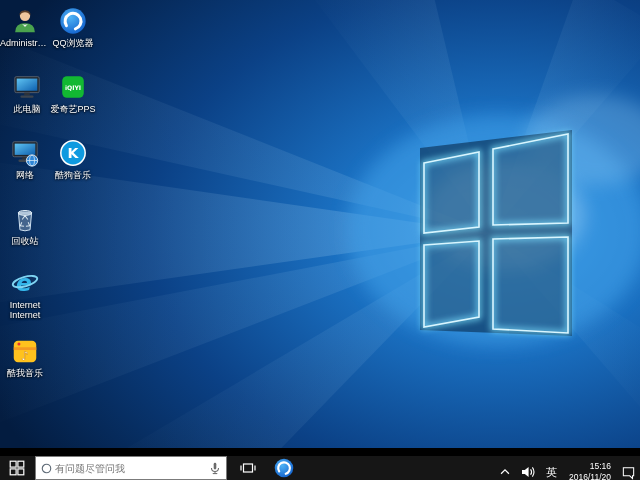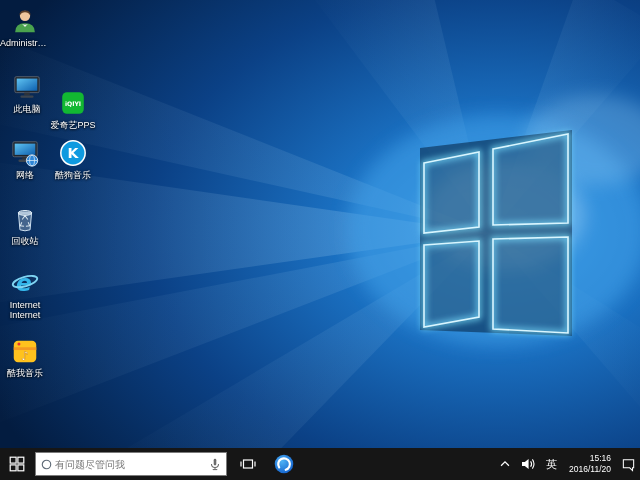--- a/index.html
+++ b/index.html
@@ -14,21 +14,21 @@
   .icon-cell{position:absolute;width:50px;text-align:center;cursor:default}
   .icon-cell svg{width:30px;height:30px;display:block;margin:0 auto}
   .icon-label{
     font-size:9px;color:#fff;line-height:1.15;margin-top:2px;
     text-shadow:0 1px 2px rgba(0,0,0,.9),0 0 3px rgba(0,0,0,.7);
     word-wrap:break-word;
   }
   .truncate{white-space:nowrap;overflow:hidden;text-overflow:ellipsis}
   
   .taskbar{
-    position:absolute;left:0;bottom:0;width:640px;height:32px;
+    position:absolute;left:0;bottom:0;width:640px;height:24px;
     background:#161616;display:flex;align-items:center;z-index:5;
   }
   .tb-btn{height:32px;display:flex;align-items:center;justify-content:center}
   .start-btn{width:34px}
   .search-box{
     width:192px;height:24px;background:#fff;border:1px solid #7b7b7b;
     display:flex;align-items:center;padding:0 4px;box-sizing:border-box;margin-left:1px;
   }
   .search-box input{
     border:none;outline:none;flex:1;font-size:10px;color:#444;background:transparent;
@@ -168,22 +168,29 @@
     <svg viewBox="0 0 32 32">
       <rect x="4" y="5" width="24" height="23" rx="4.5" fill="#ffc21e"></rect>
       <path d="M4 12 h24 v3 H4 z" fill="#f59a23"></path>
       <circle cx="9.5" cy="8.6" r="1.6" fill="#e8352e"></circle>
       <text x="16" y="25.5" text-anchor="middle" font-size="13" font-family="DejaVu Sans, sans-serif" fill="#ffffff" stroke="#c97b00" stroke-width="0.4">♪</text>
     </svg>
     <div class="icon-label">酷我音乐</div>
   </div>
 
 
-
-  <div class="icon-cell" style="left:48px;top:88px">
+  <div class="icon-cell" style="left:48px;top:6px">
+    <svg viewBox="0 0 32 32">
+      <circle cx="16" cy="16" r="13.5" fill="url(#qbGrad)"></circle>
+      <path d="M9 21 a8.5 8.5 0 1 1 9.5 3.4" stroke="#ffffff" stroke-width="3.2" fill="none" stroke-linecap="round"></path>
+    </svg>
+    <div class="icon-label">QQ浏览器</div>
+  </div>
+
+  <div class="icon-cell" style="left:48px;top:72px">
     <svg viewBox="0 0 32 32">
       <rect x="4.5" y="4.5" width="23" height="23" rx="5" fill="#12b832"></rect>
       <text x="16" y="19" text-anchor="middle" font-size="6.5" font-weight="bold" font-family="DejaVu Sans, sans-serif" fill="#ffffff">iQIYI</text>
     </svg>
     <div class="icon-label">爱奇艺PPS</div>
   </div>
 
   <div class="icon-cell" style="left:48px;top:138px">
     <svg viewBox="0 0 32 32">
       <circle cx="16" cy="16" r="13" fill="#0f9ae0"></circle>

